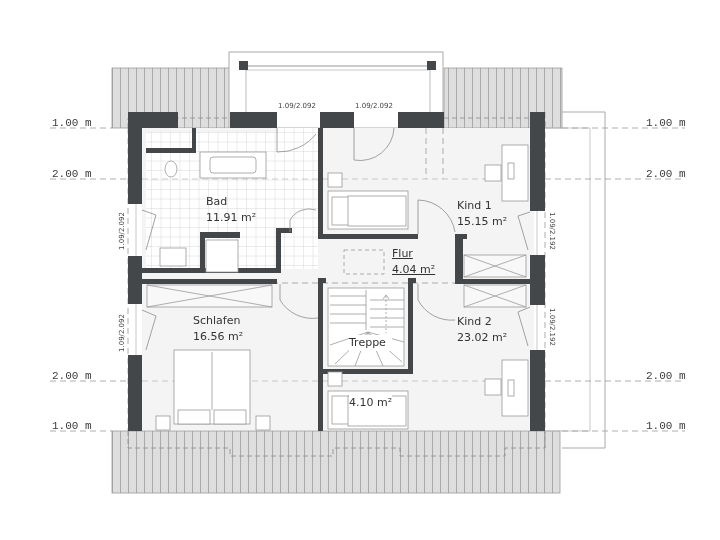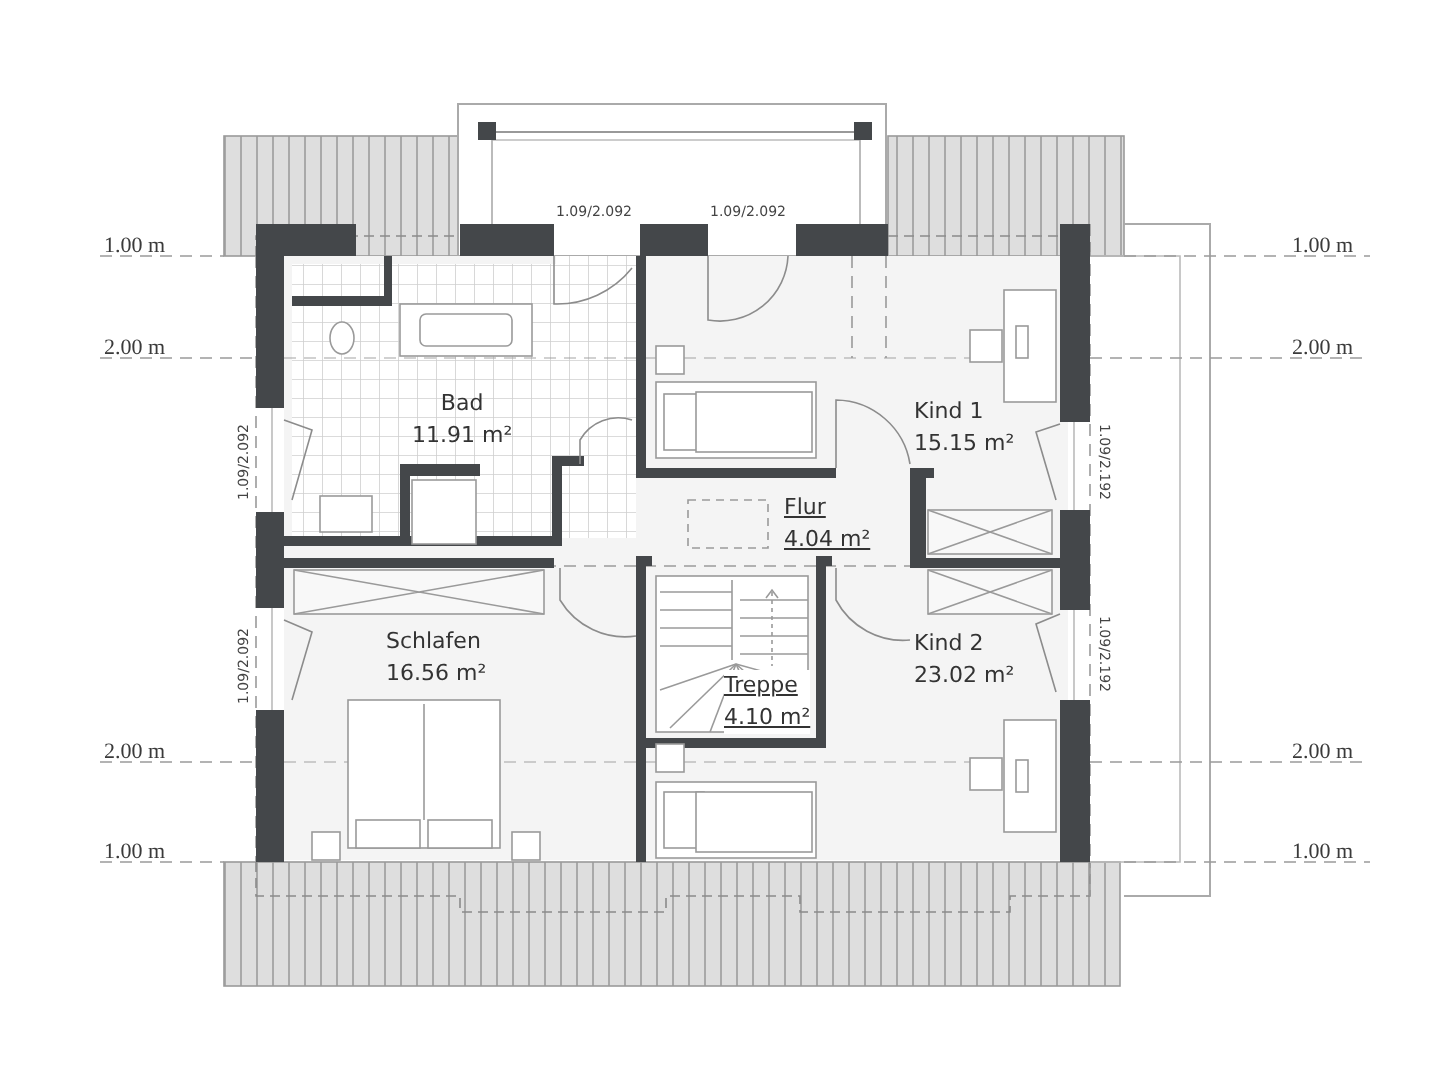--- a/index.html
+++ b/index.html
@@ -1,20 +1,20 @@
 <!DOCTYPE html>
 <html><head>
   <meta charset="utf-8">
   <style>
     html, body { margin: 0; padding: 0; background: #ffffff; }
     body { width: 720px; height: 540px; position: relative; overflow: hidden;
            font-family: "DejaVu Sans", sans-serif; }
     #plan { position: absolute; left: 0; top: 0; width: 720px; height: 540px; }
     .lbl { position: absolute; font-size: 11px; color: #3a3a3a; line-height: 13px;
-           font-family: Liberation Serif, serif; white-space: nowrap; }
+           font-family: Liberation Mono, monospace; white-space: nowrap; }
     .room { position: absolute; font-size: 11px; color: #333; line-height: 16px;
             font-family: "DejaVu Sans", sans-serif; white-space: nowrap; }
     .room .n, .room .a { display: block; }
     .dim { position: absolute; font-size: 7px; color: #444; white-space: nowrap;
            font-family: "DejaVu Sans", sans-serif; }
     .vert { transform: rotate(-90deg); transform-origin: left top; }
     .vert-r { transform: rotate(90deg); transform-origin: left top; }
   </style>
 </head>
 <body>
@@ -215,36 +215,36 @@
 <div class="lbl" style="left:646px;top:370px;">2.00 m</div>
 <div class="lbl" style="left:646px;top:420px;">1.00 m</div>
 
 <div class="dim" style="left:278px;top:102px;">1.09/2.092</div>
 <div class="dim" style="left:355px;top:102px;">1.09/2.092</div>
 <div class="dim vert" style="left:118px;top:250px;">1.09/2.092</div>
 <div class="dim vert" style="left:118px;top:352px;">1.09/2.092</div>
 <div class="dim vert-r" style="left:556px;top:212px;">1.09/2.192</div>
 <div class="dim vert-r" style="left:556px;top:308px;">1.09/2.192</div>
 
-<div class="room" style="left:206px;top:194px;text-align:center;">
+<div class="room" style="left:206px;top:194px;">
   <span class="n">Bad</span>
   <span class="a">11.91 m²</span>
 </div>
 <div class="room" style="left:457px;top:198px;">
   <span class="n">Kind 1</span>
   <span class="a">15.15 m²</span>
 </div>
 <div class="room" style="left:392px;top:246px;text-decoration:underline;">
   <span class="n">Flur</span>
   <span class="a">4.04 m²</span>
 </div>
 <div class="room" style="left:193px;top:313px;">
   <span class="n">Schlafen</span>
   <span class="a">16.56 m²</span>
 </div>
-<div class="room" style="left:362px;top:335px;text-decoration:underline;">
+<div class="room" style="left:349px;top:335px;">
   <span class="n" style="background:#fff;">Treppe</span>
-  <span class="a" style="background:#fff;">4.10 m²</span>
+  <span class="a" style="background:#fff;margin-top:44px;">4.10 m²</span>
 </div>
 <div class="room" style="left:457px;top:314px;">
   <span class="n">Kind 2</span>
   <span class="a">23.02 m²</span>
 </div>
 
 </body></html>

